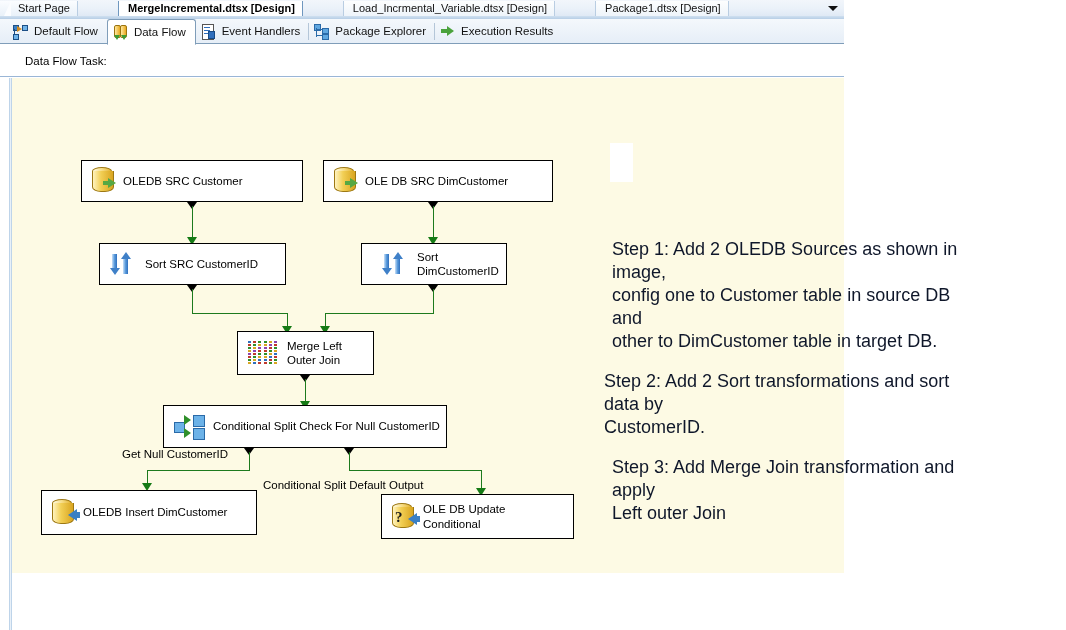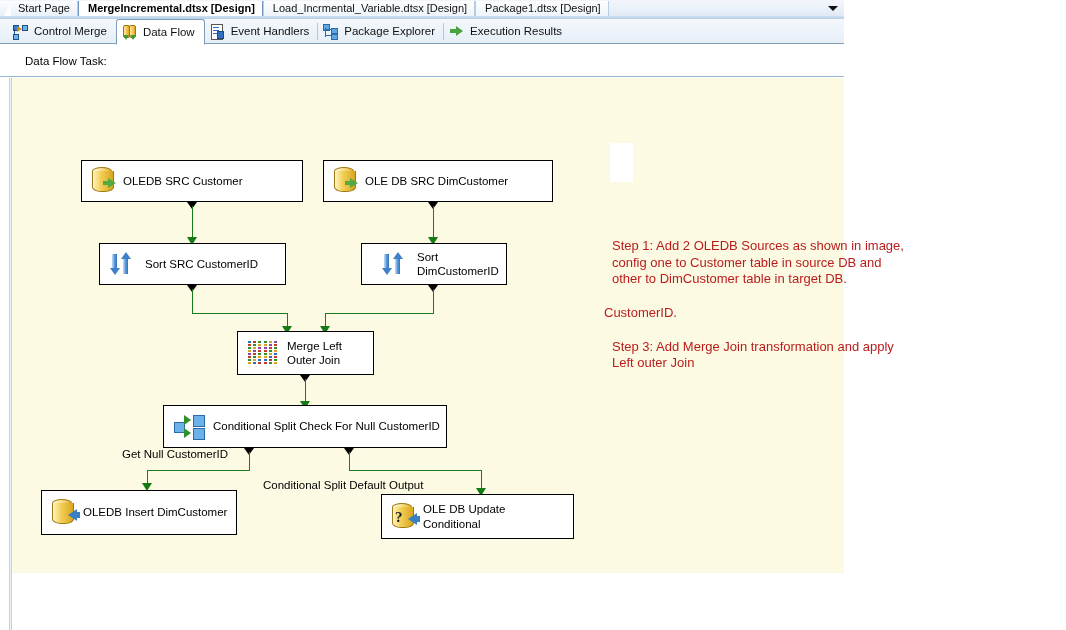--- a/index.html
+++ b/index.html
@@ -9,21 +9,21 @@
     font-family:"Liberation Sans","DejaVu Sans",sans-serif;
     font-size:11px;color:#000;
     overflow:hidden;position:relative;
   }
 
   
   #doc-tabstrip{
     position:absolute;left:0;top:0;width:844px;height:16px;
     background:linear-gradient(to bottom,#f2f6fb 0%,#eaf1f9 55%,#dfe9f5 100%);
     border-bottom:1px solid #9ab6d6;
-    display:flex;align-items:flex-end;
+    display:flex;align-items:flex-end;gap:40px;
   }
   .doc-tab{
     position:relative;height:15px;line-height:15px;
     padding:0 7px 0 9px;font-size:11px;color:#111;
     background:linear-gradient(to bottom,#fdfefe,#eef4fa);
     border-left:1px solid #b9cde2;border-right:1px solid #b9cde2;
     white-space:nowrap;cursor:default;
   }
   .doc-tab.active{
     font-weight:bold;background:#ffffff;color:#000;
@@ -228,21 +228,21 @@
     border-left:5px solid transparent;border-right:5px solid transparent;
     border-top:7px solid #000;}
   .tack:after{content:"";position:absolute;left:-1px;top:-7px;
     width:2px;height:3px;background:#000;}
   .conn-label{position:absolute;font-size:11.5px;color:#000;
     white-space:nowrap;cursor:default;}
 
   
   #annotation{
     position:absolute;left:604px;top:160px;width:360px;
-    font-size:13px;color:#b91c1c;line-height:1.28;cursor:default;
+    font-size:18px;color:#0f172a;line-height:1.28;cursor:default;
   }
   #annotation p{margin:0;}
   #annotation .sp{height:17px;}
   .ind{padding-left:8px;}
 </style>
 </head>
 <body>
 
 <div id="doc-tabstrip">
   <div class="doc-tab first">
@@ -264,21 +264,21 @@
 <div id="designer-tabs">
 
   <div class="dtab">
     <span class="dtab-ico ico-cf">
       <i class="b1"></i>
         <i class="b2"></i>
         <i class="b3"></i>
         <i class="vl"></i>
         <i class="ar"></i>
     </span>
-    <span>Control Merge</span>
+    <span>Default Flow</span>
   </div>
 
   <div class="dtab active">
     <span class="dtab-ico ico-df">
       <span class="bar"></span>
         <span class="bar2"></span>
       <span class="g g1"></span>
         <span class="g g2"></span>
     </span>
     <span>Data Flow</span>
@@ -508,21 +508,21 @@
     <span class="nico csico">
       <span class="sq sq-in"></span>
       <span class="gt g1"></span>
         <span class="gt g2"></span>
       <span class="sq sq-o1"></span>
         <span class="sq sq-o2"></span>
     </span>
     <span class="nlabel">Conditional Split Check For Null CustomerID</span>
   </div>
 
-  <div class="node" style="left:41px;top:412px;width:196px;height:45px;">
+  <div class="node" style="left:41px;top:412px;width:216px;height:45px;">
     <span class="nico cyl">
       <span class="top"></span>
         <span class="body"></span>
         <span class="arw blue-l"></span>
     </span>
     <span class="nlabel">OLEDB Insert DimCustomer</span>
   </div>
 
   <div class="node" style="left:381px;top:416px;width:193px;height:45px;">
     <span class="nico cyl">
@@ -535,19 +535,20 @@
       <span>OLE DB Update</span><br>
       <span>Conditional</span>
     </span>
   </div>
 
   <div id="annotation">
     <p class="ind">Step 1: Add 2 OLEDB Sources as shown in image,</p>
     <p class="ind">config one to Customer table in source DB and</p>
     <p class="ind">other to DimCustomer table in target DB.</p>
     <div class="sp"></div>
+    <p>Step 2: Add 2 Sort transformations and sort data by</p>
     <p>CustomerID.</p>
     <div class="sp"></div>
     <p class="ind">Step 3: Add Merge Join transformation and apply</p>
     <p class="ind">Left outer Join</p>
   </div>
 
 </div>
 
 </body></html>

